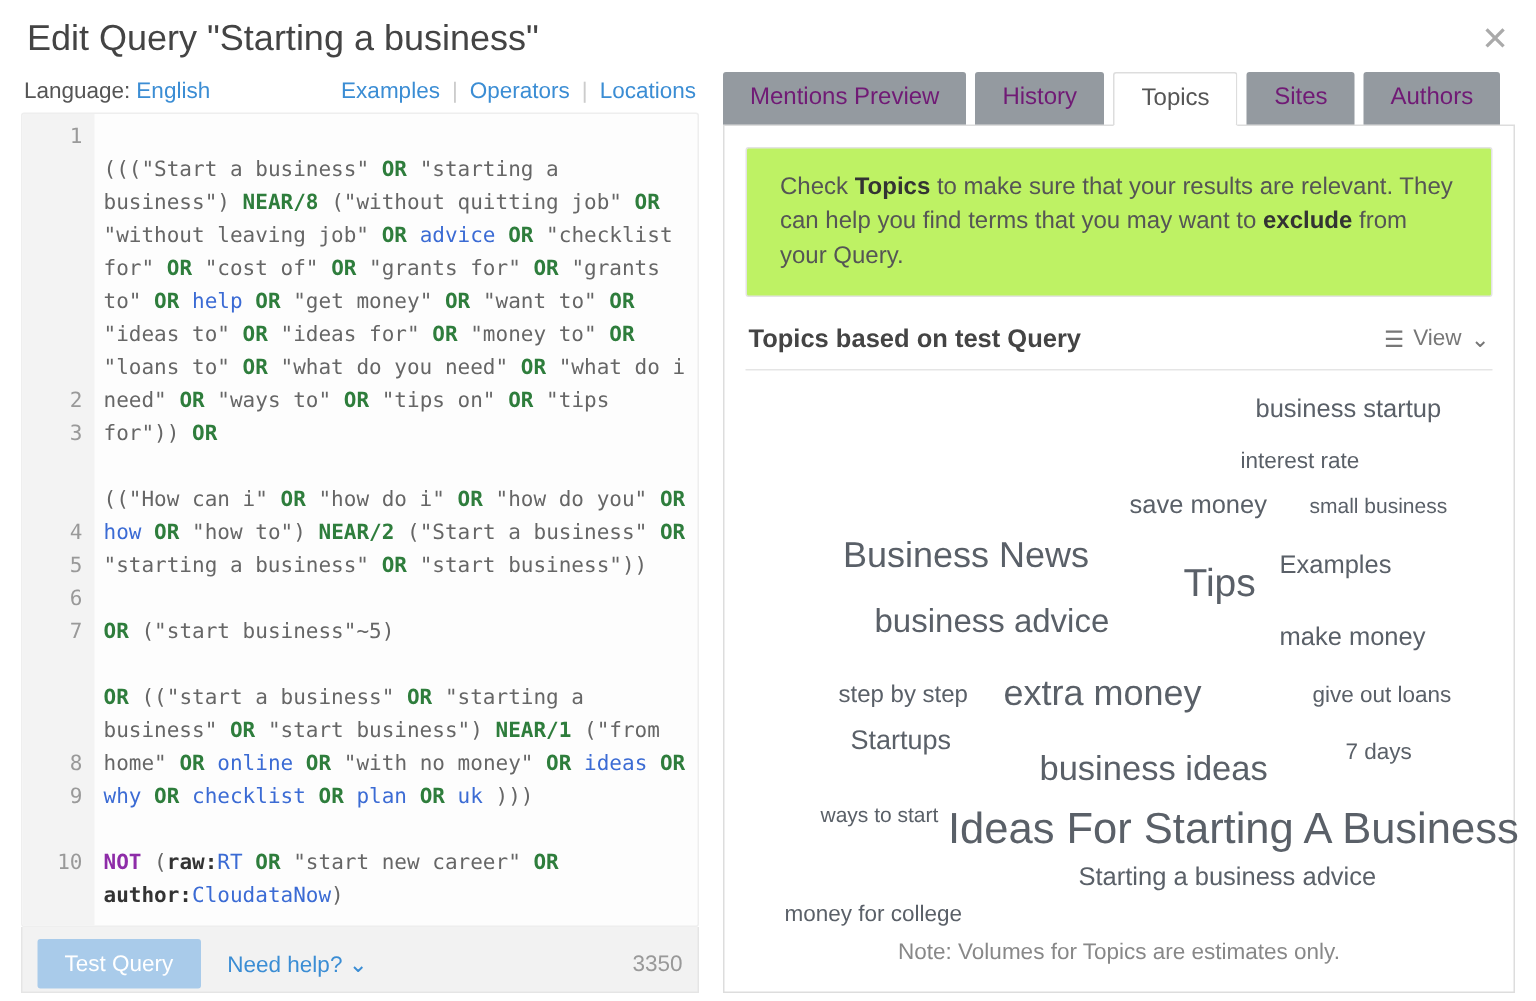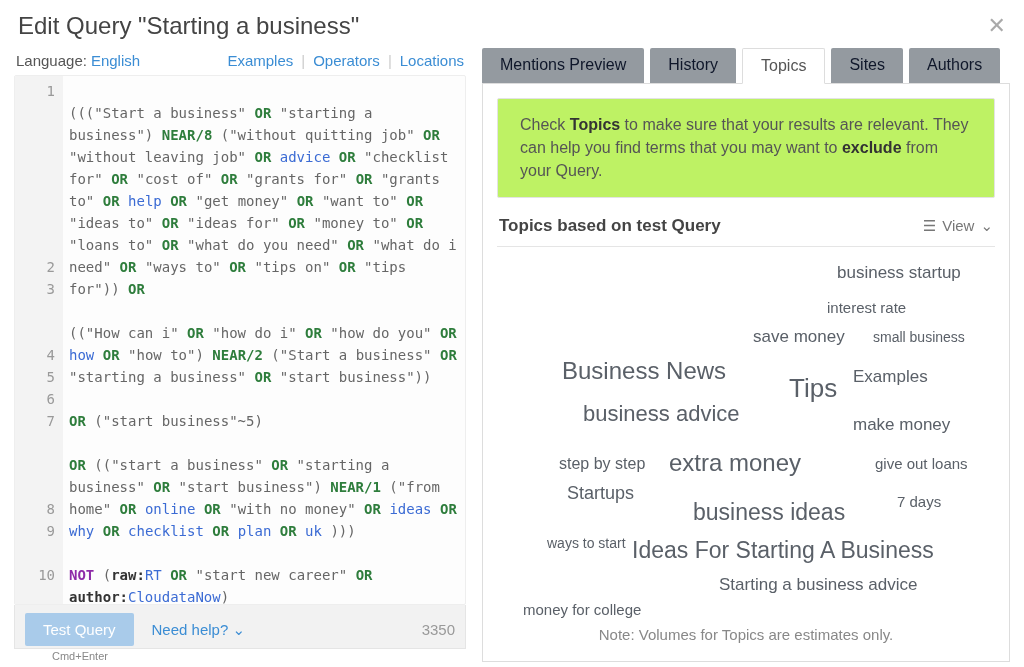--- a/index.html
+++ b/index.html
@@ -23,21 +23,21 @@
 .code .not-op { color: #8e2ca8; font-weight: 600; }
 .code .kw { color: #333; font-weight: 600; }
 .code .tok { color: #3b6bd4; }
 .left-footer { background: #f2f2f2; border: 1px solid #e5e5e5; border-top: none; padding: 8px 10px 2px 10px; display: flex; align-items: center; gap: 18px; }
 .btn-test { background: #a9cbea; color: #fff; border: none; padding: 8px 18px; font-size: 15px; border-radius: 2px; cursor: pointer; }
 .help-link { color: #3b8dd4; font-size: 15px; cursor: pointer; }
 .count { margin-left: auto; color: #999; font-size: 15px; }
 .shortcut { font-size: 11px; color: #888; text-align: left; padding-left: 38px; margin-top: 1px; }
 .right { flex: 1; display: flex; flex-direction: column; }
 .tabs { display: flex; gap: 6px; }
-.tab { background: #949aa0; color: #0f172a; padding: 8px 18px; font-size: 16px; cursor: pointer; border-radius: 2px 2px 0 0; }
+.tab { background: #949aa0; color: #701a75; padding: 8px 18px; font-size: 16px; cursor: pointer; border-radius: 2px 2px 0 0; }
 .tab.active { background: #fff; color: #555; border: 1px solid #ddd; border-bottom: 1px solid #fff; position: relative; z-index: 2; }
 .right-body { border: 1px solid #ddd; flex: 1; padding: 14px; margin-top: -1px; position: relative; z-index: 1; display: flex; flex-direction: column; }
 .info-box { background: #bef264; border: 1px solid #e3e3e3; padding: 14px 22px; font-size: 16px; line-height: 1.45; color: #555; border-radius: 2px; }
 .info-box b { color: #333; font-weight: 600; }
 .topics-header { display: flex; justify-content: space-between; padding: 18px 2px 10px 2px; border-bottom: 1px solid #e5e5e5; margin-bottom: 10px; }
 .topics-header h3 { font-size: 17px; font-weight: 600; color: #444; }
 .view-ctrl { color: #777; font-size: 15px; display: flex; align-items: center; gap: 6px; cursor: pointer; }
 .cloud { position: relative; flex: 1; }
 .cloud span { position: absolute; color: #5a6068; white-space: nowrap; cursor: pointer; }
 .note { text-align: center; color: #888; font-size: 15px; padding: 8px 0 4px 0; }
@@ -100,21 +100,20 @@
 
 <span class="not-op">NOT</span> <span>(</span><span class="kw">raw:</span><span class="tok">RT</span> <span class="op">OR</span> <span class="str">"start new career"</span> <span class="op">OR</span> <span class="kw">author:</span><span class="tok">CloudataNow</span><span>)</span>
 </div>
     </div>
 
     <div class="left-footer">
       <button class="btn-test">Test Query</button>
       <span class="help-link"><span>Need help?</span> <span>⌄</span></span>
       <span class="count">3350</span>
     </div>
-    <div class="shortcut">Cmd+Enter</div>
   </div>
 
   <div class="right">
     <div class="tabs">
       <div class="tab">Mentions Preview</div>
       <div class="tab">History</div>
       <div class="tab active">Topics</div>
       <div class="tab">Sites</div>
       <div class="tab">Authors</div>
     </div>
@@ -140,20 +139,20 @@
           <span style="left: 356px; top: 110px; font-size: 17px;">Examples</span>
           <span style="left: 86px; top: 144px; font-size: 22px;">business advice</span>
           <span style="left: 356px; top: 158px; font-size: 17px;">make money</span>
           <span style="left: 62px; top: 198px; font-size: 16px;">step by step</span>
           <span style="left: 172px; top: 192px; font-size: 24px;">extra money</span>
           <span style="left: 378px; top: 198px; font-size: 15px;">give out loans</span>
           <span style="left: 70px; top: 226px; font-size: 18px;">Startups</span>
           <span style="left: 196px; top: 242px; font-size: 23px;">business ideas</span>
           <span style="left: 400px; top: 236px; font-size: 15px;">7 days</span>
           <span style="left: 50px; top: 278px; font-size: 14px;">ways to start</span>
-          <span style="left: 135px; top: 280px; font-size: 23px;">Ideas For Starting A Business</span>
+          <span style="left: 135px; top: 280px; font-size: 29px;">Ideas For Starting A Business</span>
           <span style="left: 222px; top: 318px; font-size: 17px;">Starting a business advice</span>
           <span style="left: 26px; top: 344px; font-size: 15px;">money for college</span>
         </div>
       <div class="note">Note: Volumes for Topics are estimates only.</div>
     </div>
   </div>
 </div>
 
 </body></html>

